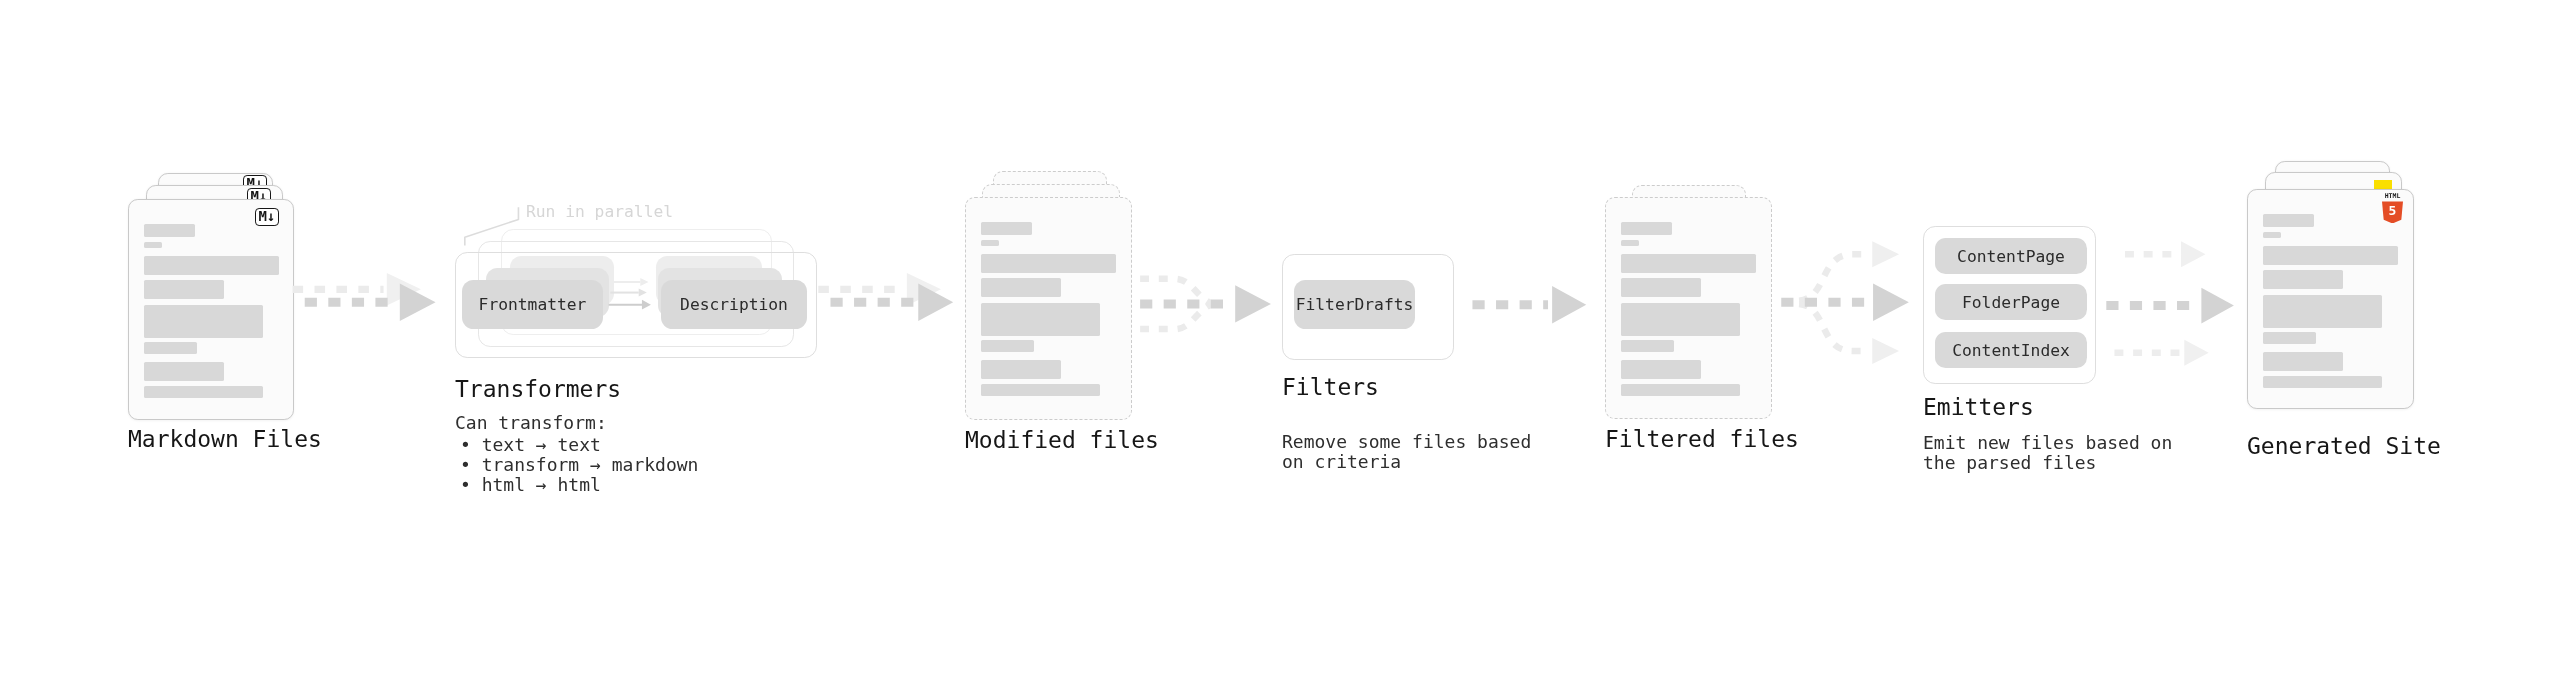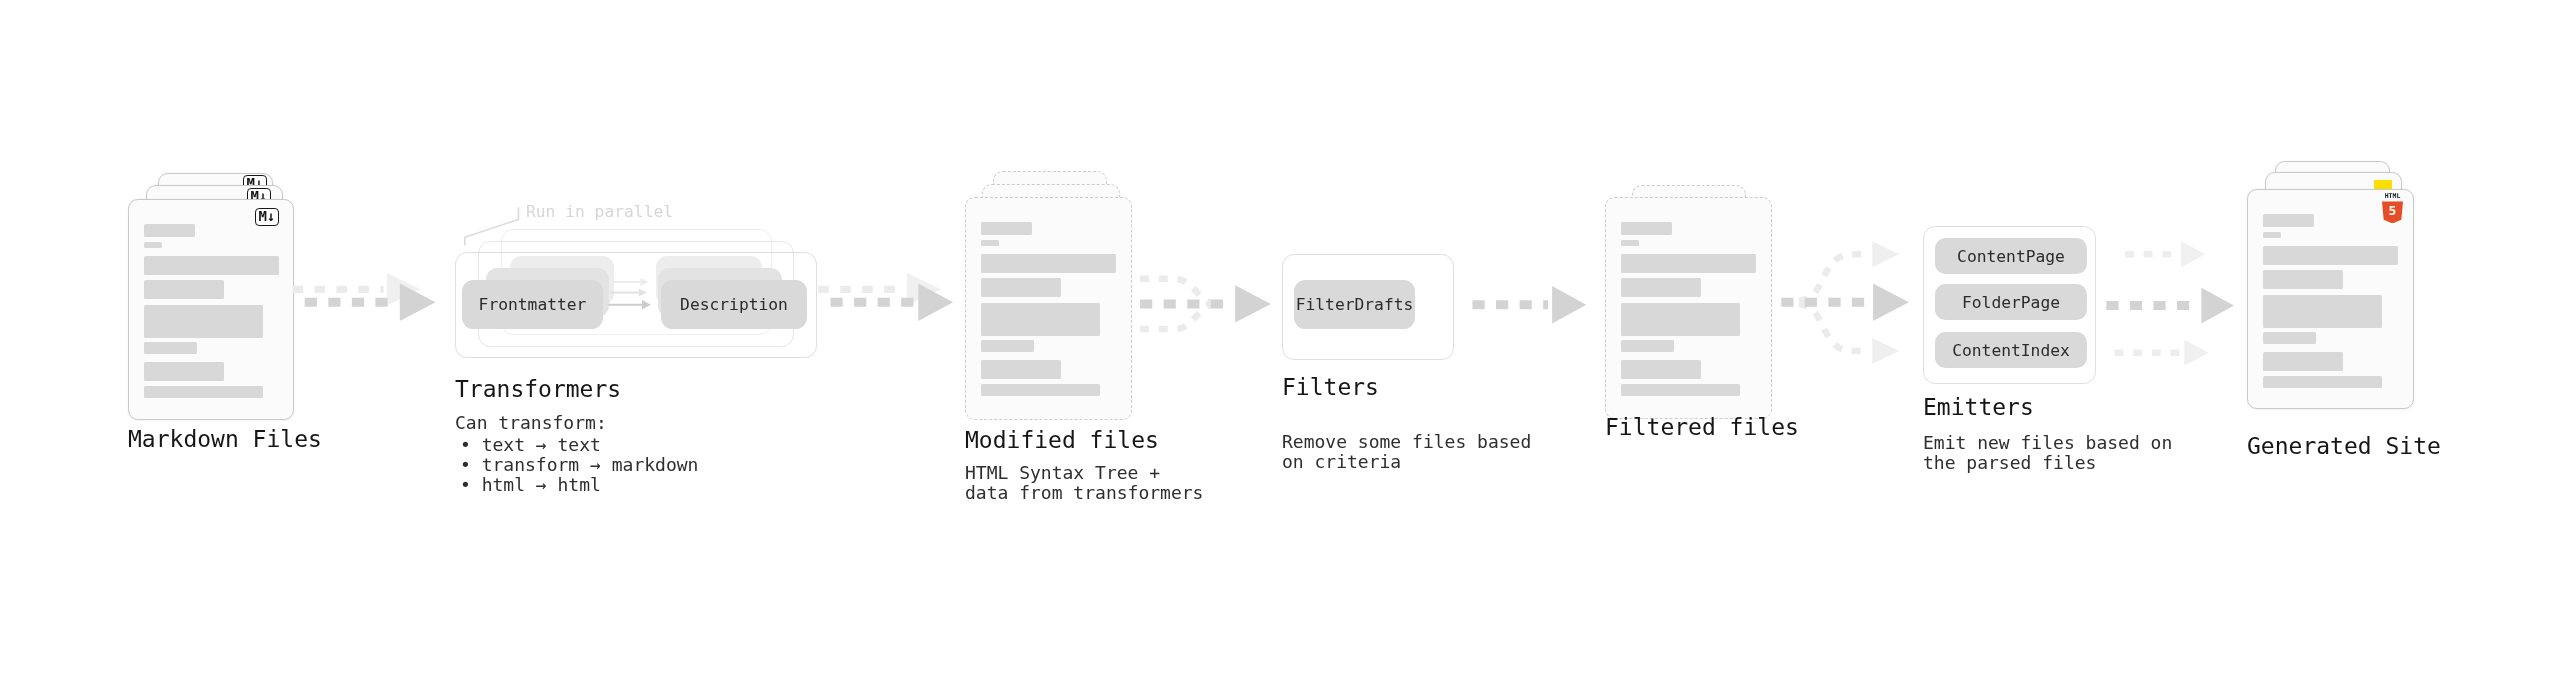--- a/index.html
+++ b/index.html
@@ -93,43 +93,41 @@
       <div class="bar" style="left: 15.4px; top: 24.4px; width: 51px; height: 12.2px;"></div>
       <div class="bar" style="left: 15.4px; top: 42px; width: 18px; height: 5.7px;"></div>
       <div class="bar" style="left: 15.4px; top: 56px; width: 135px; height: 18.7px;"></div>
       <div class="bar" style="left: 15.4px; top: 80px; width: 80px; height: 18.7px;"></div>
       <div class="bar" style="left: 15.4px; top: 105px; width: 119px; height: 32.5px;"></div>
       <div class="bar" style="left: 15.4px; top: 142px; width: 53px; height: 12.2px;"></div>
       <div class="bar" style="left: 15.4px; top: 162px; width: 80px; height: 18.7px;"></div>
       <div class="bar" style="left: 15.4px; top: 186px; width: 119px; height: 12.2px;"></div>
     </div>
   <div class="h" style="left:965px;top:428px;">Modified files</div>
-  <div class="t" style="left:965px;top:463px;">HTML Syntax Tree +
-data from transformers</div>
 
   <div class="obox solidbg" style="left:1282px;top:254px;width:172px;height:106px;"></div>
   <div class="pill" style="left:1294px;top:280px;width:121px;height:49px;">
       <span>FilterDrafts</span>
     </div>
   <div class="h" style="left:1282px;top:375px;">Filters</div>
   <div class="t" style="left:1282px;top:404px;margin-top:28px;">Remove some files based
 on criteria</div>
 
   <div class="card dashed" style="left:1632px;top:185px;width:114px;height:222px;"></div>
   <div class="card dashed" style="left:1605px;top:197px;width:167px;height:222px;">
       <div class="bar" style="left: 15.4px; top: 24.4px; width: 51px; height: 12.2px;"></div>
       <div class="bar" style="left: 15.4px; top: 42px; width: 18px; height: 5.7px;"></div>
       <div class="bar" style="left: 15.4px; top: 56px; width: 135px; height: 18.7px;"></div>
       <div class="bar" style="left: 15.4px; top: 80px; width: 80px; height: 18.7px;"></div>
       <div class="bar" style="left: 15.4px; top: 105px; width: 119px; height: 32.5px;"></div>
       <div class="bar" style="left: 15.4px; top: 142px; width: 53px; height: 12.2px;"></div>
       <div class="bar" style="left: 15.4px; top: 162px; width: 80px; height: 18.7px;"></div>
       <div class="bar" style="left: 15.4px; top: 186px; width: 119px; height: 12.2px;"></div>
     </div>
-  <div class="h" style="left:1605px;top:415px;text-align:right;">Filtered files</div>
+  <div class="h" style="left:1605px;top:427px;text-align:right;">Filtered files</div>
 
   <div class="obox solidbg" style="left:1923px;top:226px;width:173px;height:158px;"></div>
   <div class="pill" style="left:1935px;top:238px;width:152px;height:36px;border-radius:10.6px;">
       <span>ContentPage</span>
     </div>
   <div class="pill" style="left:1935px;top:284px;width:152px;height:36px;border-radius:10.6px;">
       <span>FolderPage</span>
     </div>
   <div class="pill" style="left:1935px;top:332px;width:152px;height:36px;border-radius:10.6px;">
       <span>ContentIndex</span>

